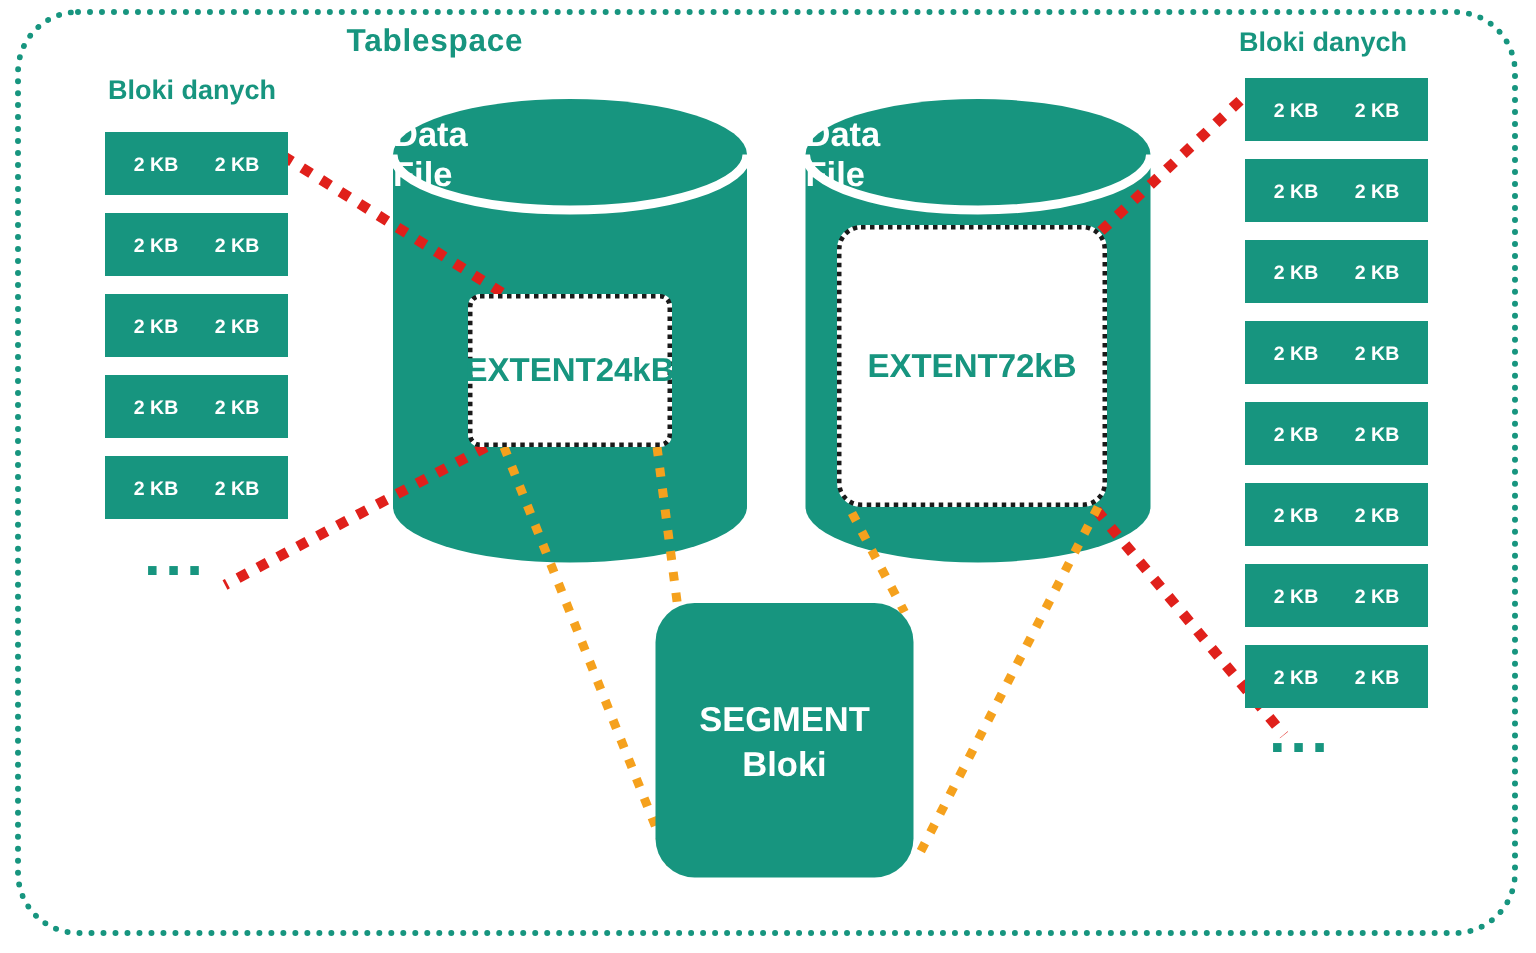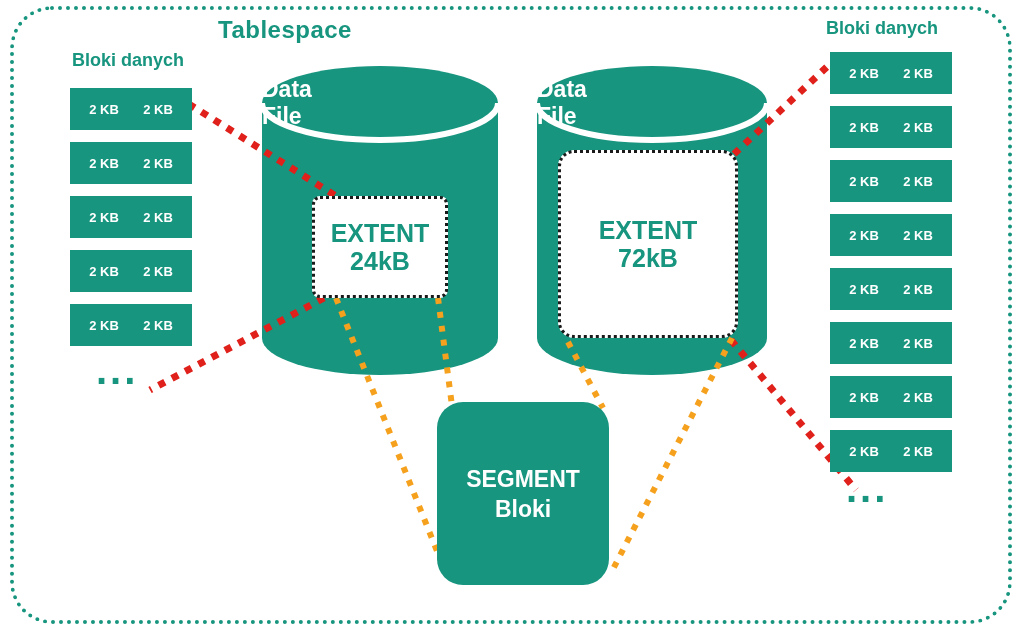--- a/index.html
+++ b/index.html
@@ -13,22 +13,22 @@
   .canvas { position: relative; width: 1024px; height: 635px; background: #ffffff; }
   .abs { position: absolute; }
 
   .outer-border {
     left: 10px; top: 6px; width: 1002px; height: 618px;
     border: 4px dotted var(--teal);
     border-radius: 42px;
   }
 
   .title {
-    left: 218px; top: 16px;
-    font-size: 24px; color: var(--teal); letter-spacing: 0.5px;
+    left: 231px; top: 16px;
+    font-size: 21px; color: var(--teal); letter-spacing: 0.5px;
   }
 
   .panel-label { font-size: 18px; color: var(--teal); }
 
   .grid {
     display: grid;
     gap: 12px 6px;
   }
   .block {
     width: 68px; height: 42px;
@@ -50,22 +50,22 @@
   .orange-line { stroke: var(--orange); stroke-width: 6; stroke-dasharray: 6 8; fill: none; }
 
   .df-title {
     color: #ffffff; font-size: 23px; line-height: 27px; text-align: left;
   }
 
   .extent {
     background: #ffffff;
     border: 3px dotted var(--line_black);
     color: var(--teal);
-    font-size: 25px; line-height: 28px;
-    display: flex; flex-direction: column; align-items: center; justify-content: center;
+    font-size: 22px; line-height: 28px;
+    display: flex; flex-direction: row; align-items: center; justify-content: center;
     text-align: center;
   }
 
   .segment {
     background: var(--teal);
     border-radius: 26px;
     color: #ffffff;
     font-size: 23px; line-height: 30px;
     display: flex; flex-direction: column; align-items: center; justify-content: center;
     text-align: center;

